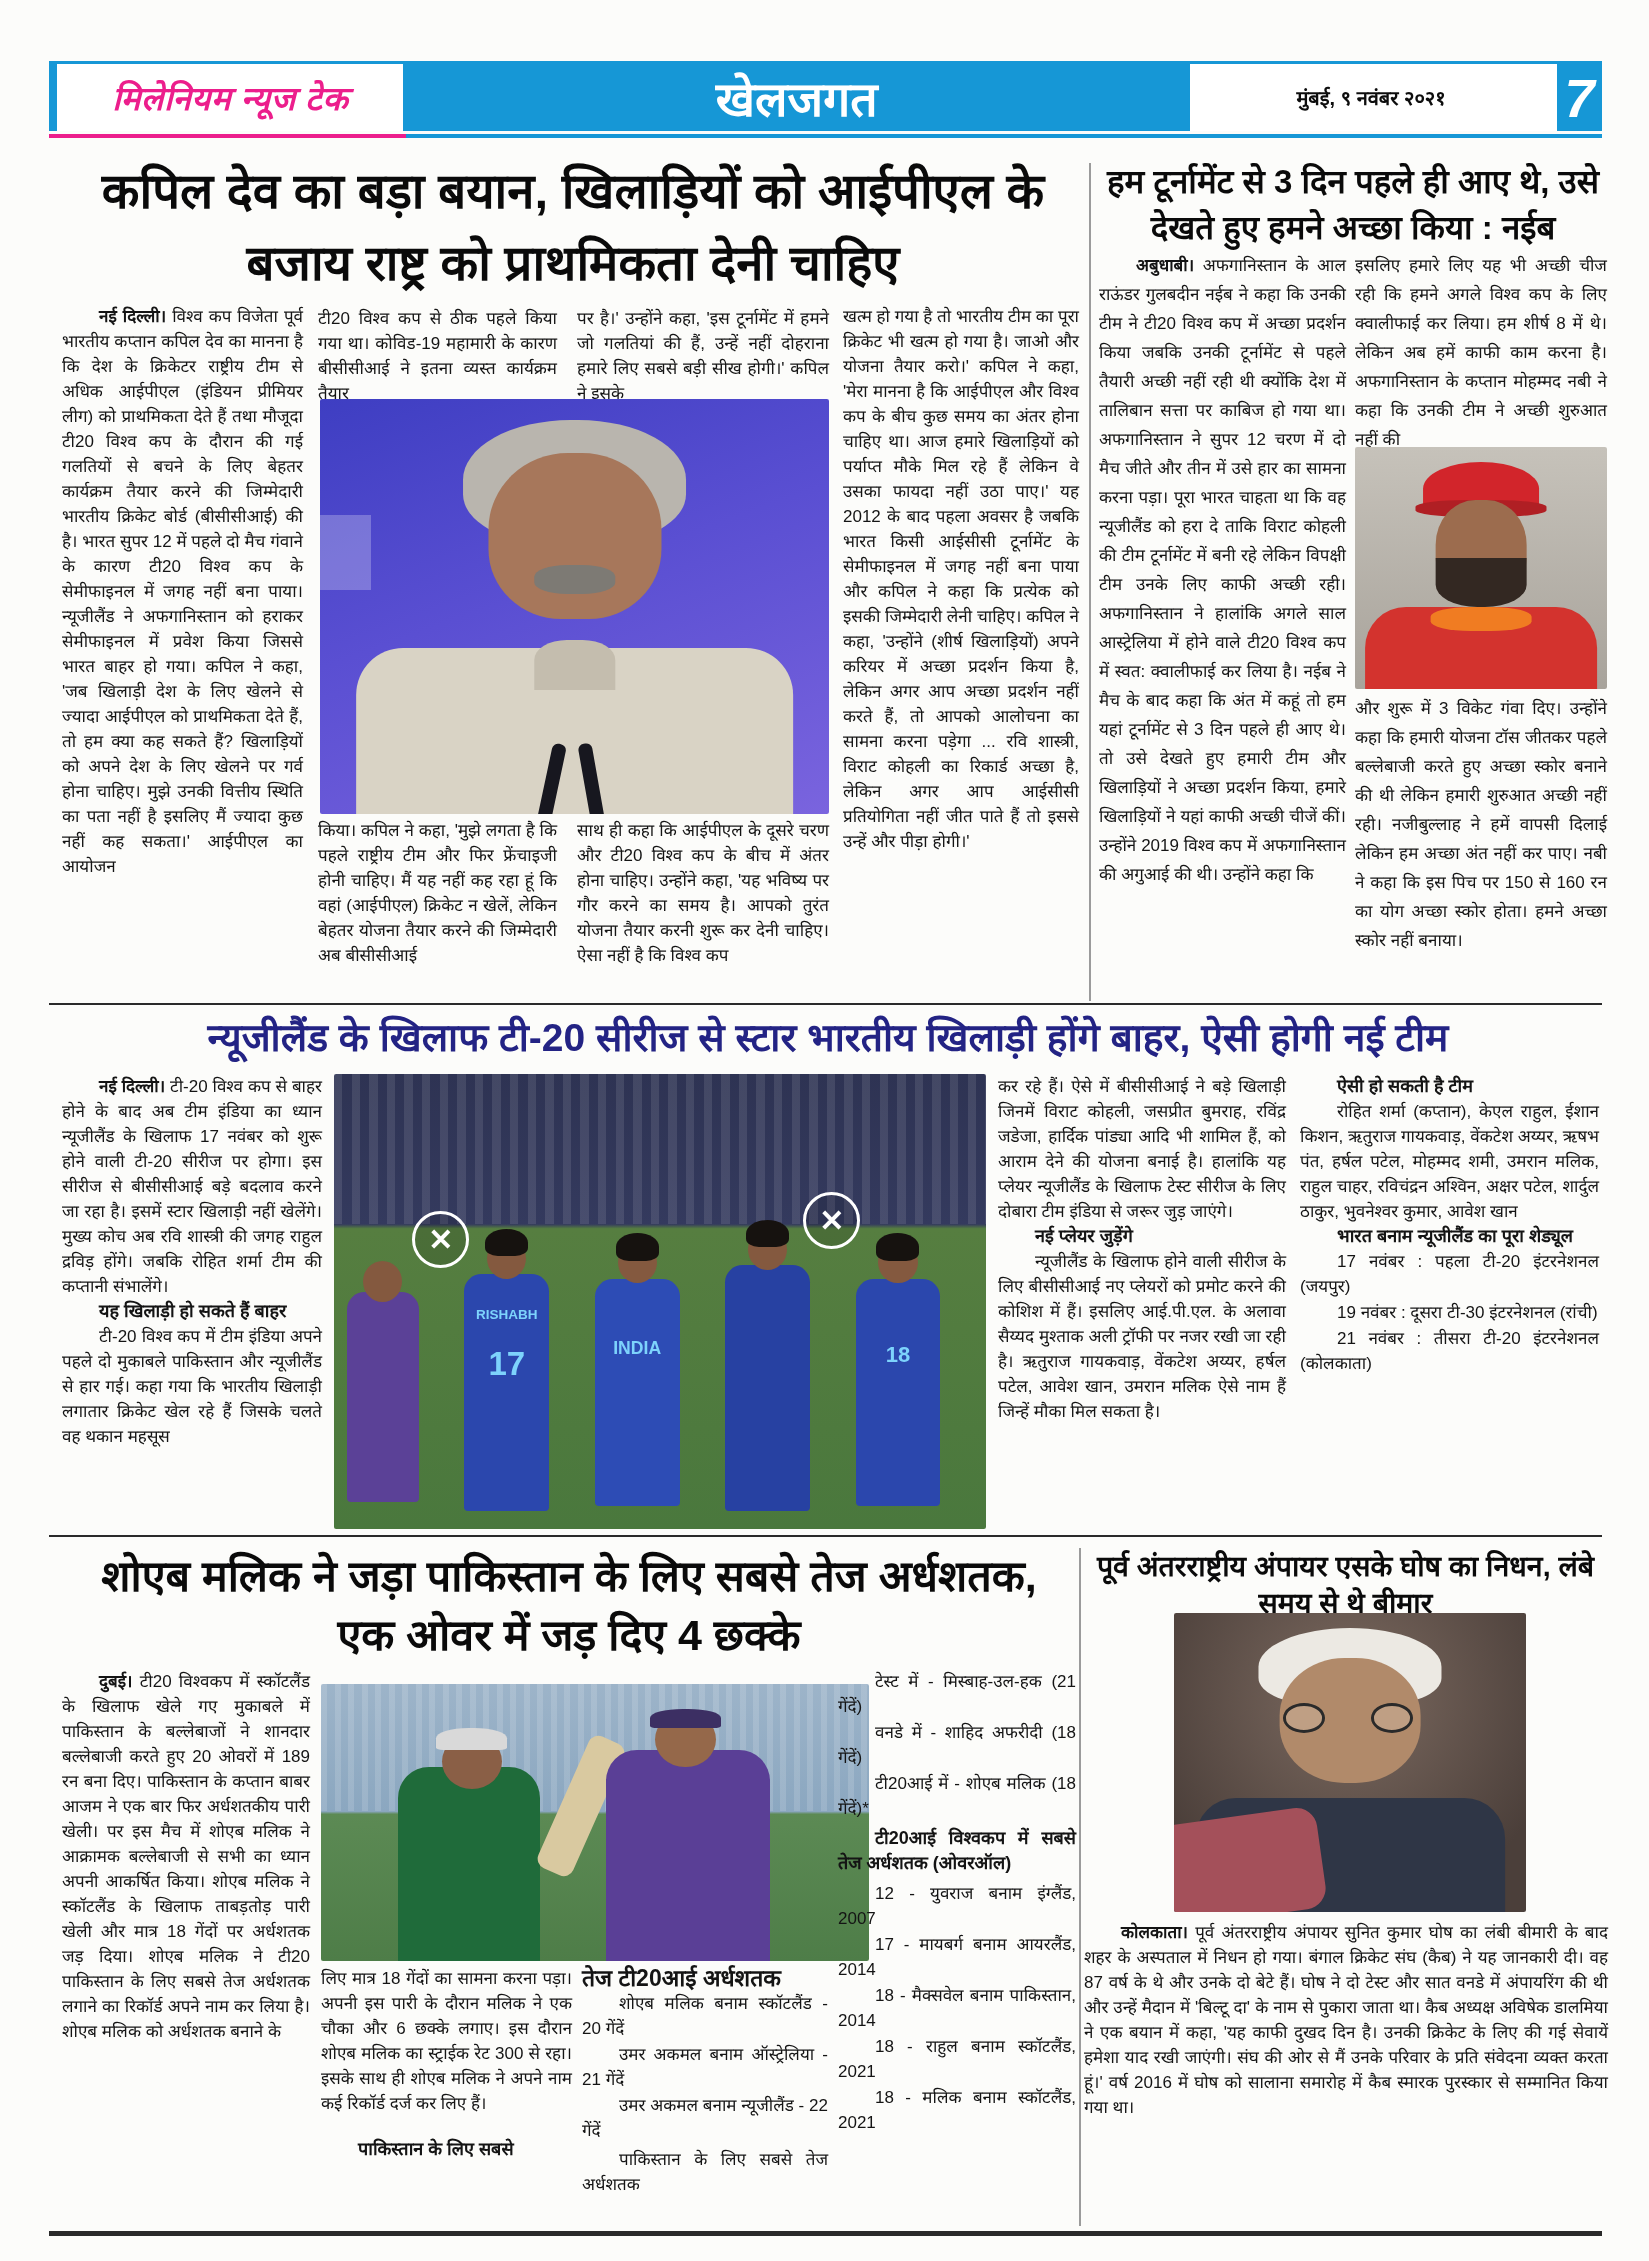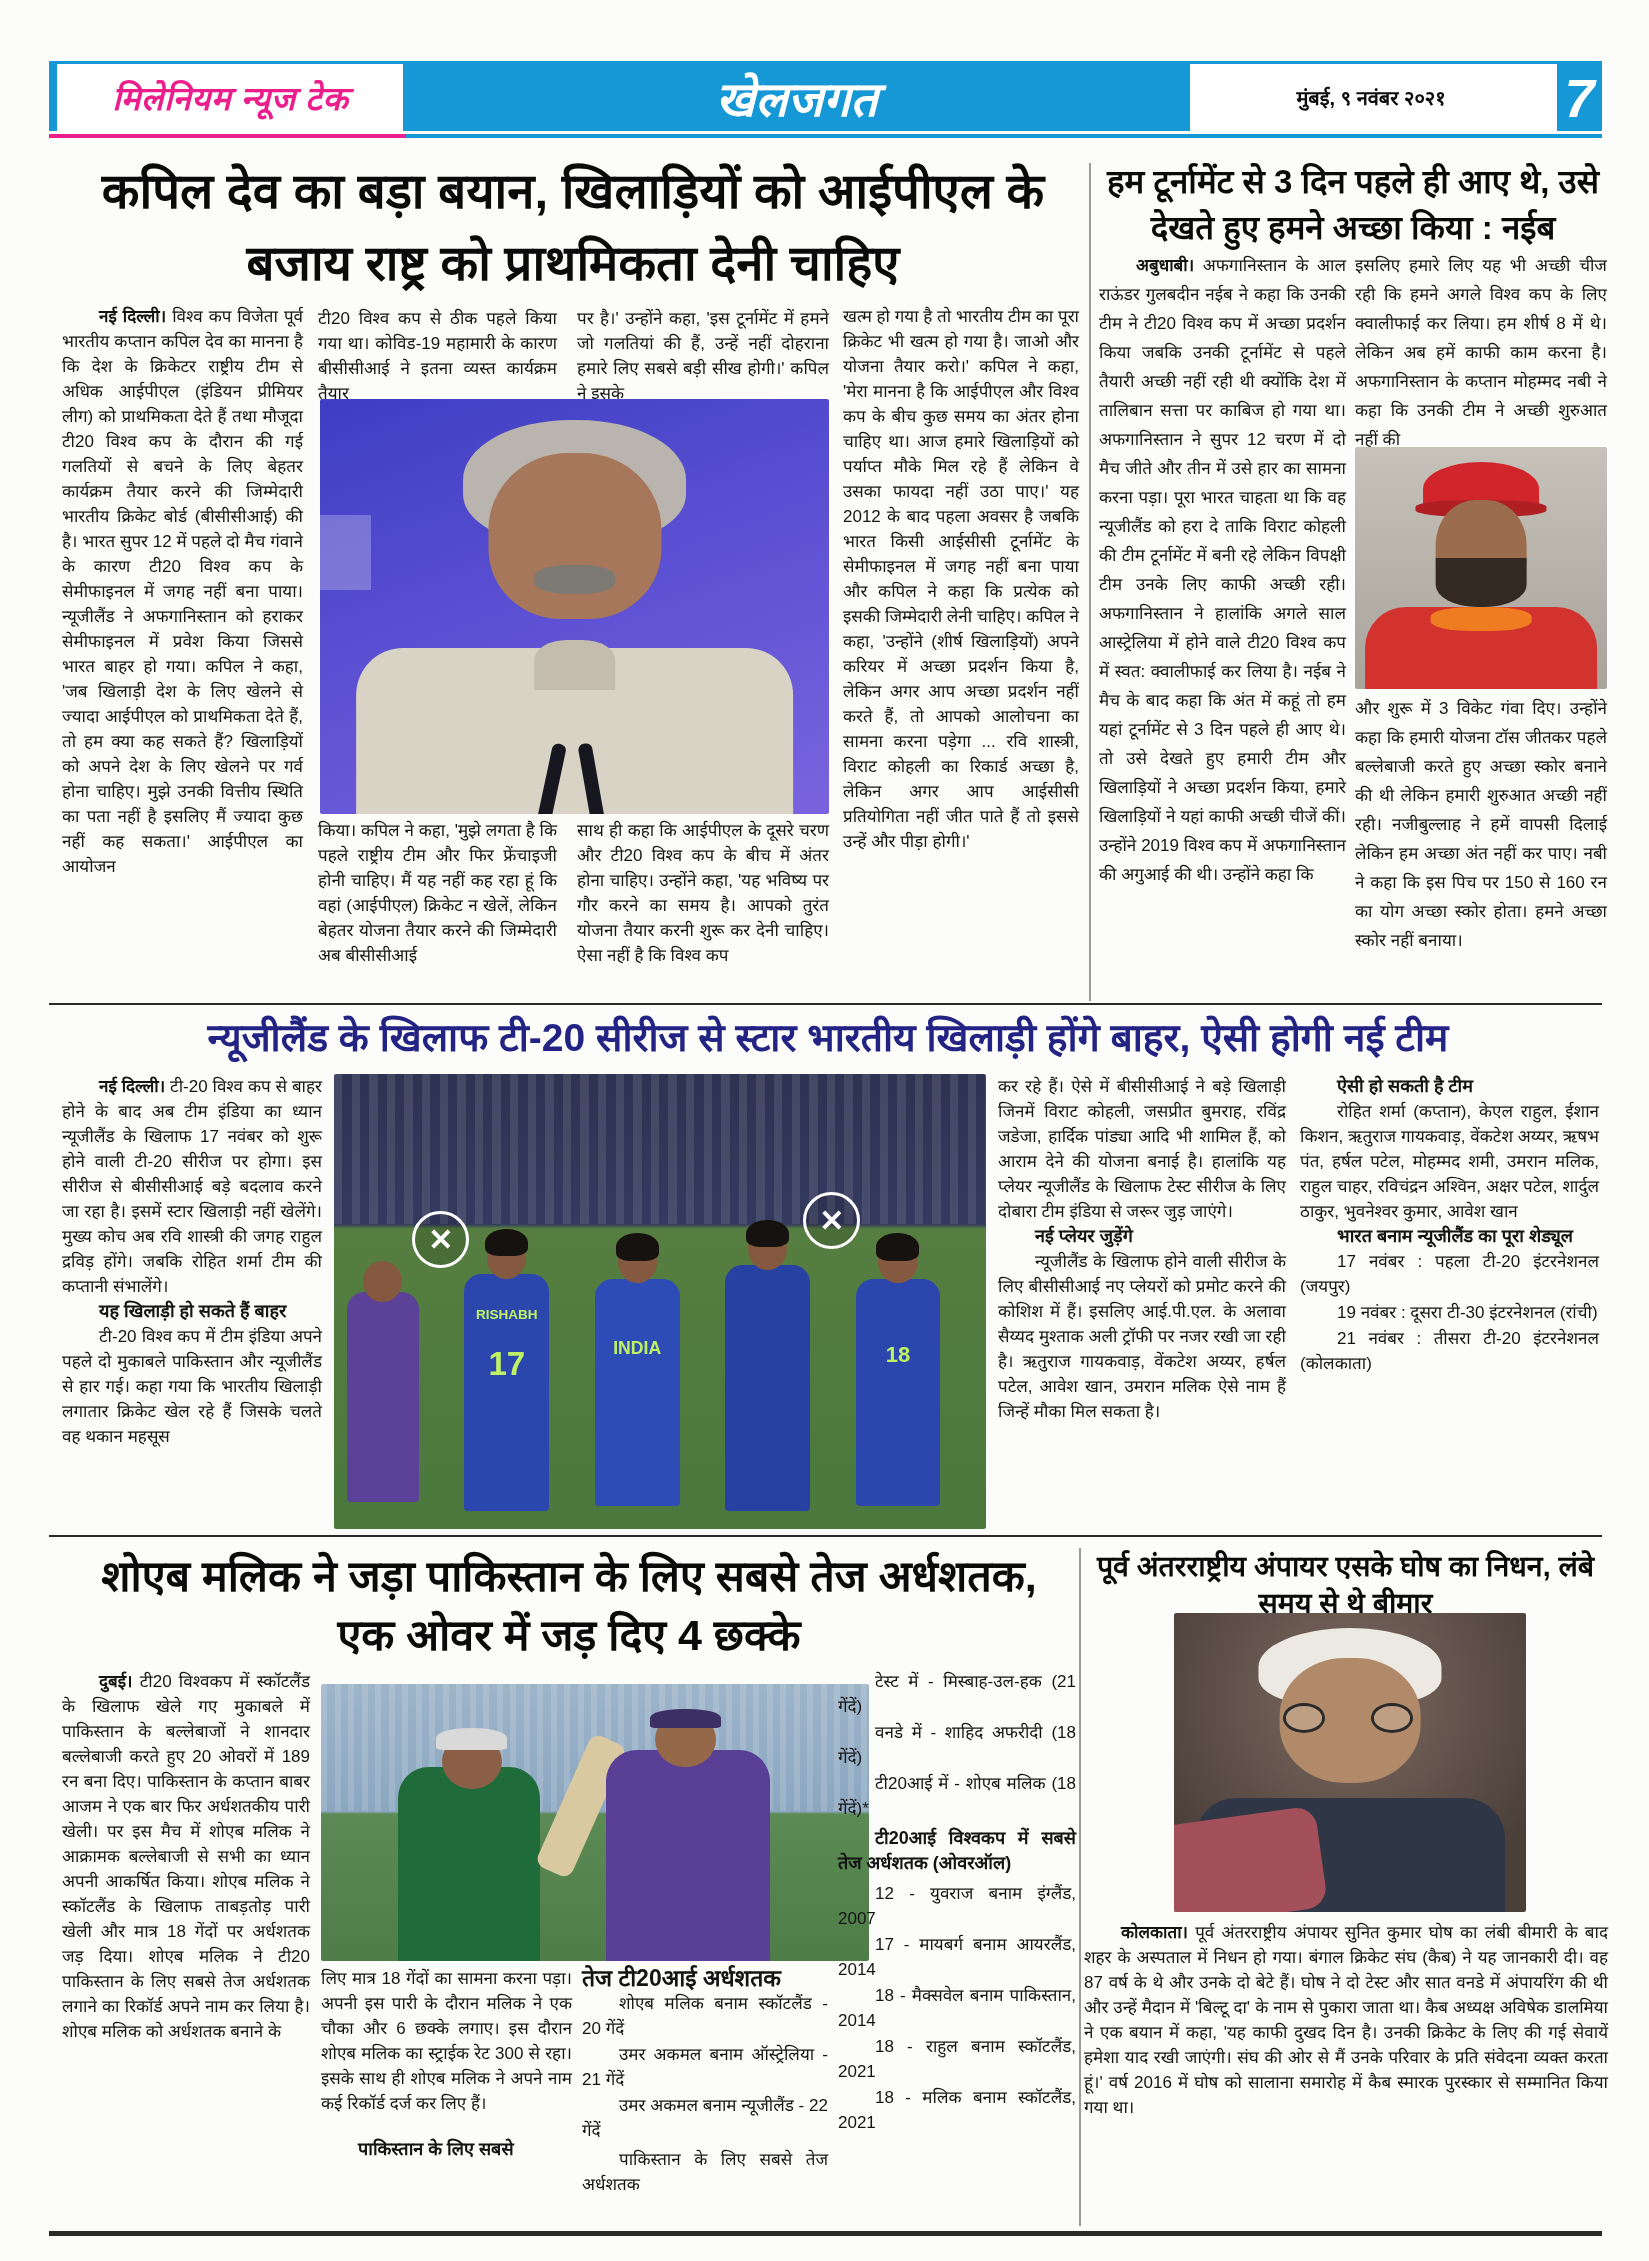--- a/index.html
+++ b/index.html
@@ -7,21 +7,21 @@
   body{font-family:"Liberation Sans", sans-serif;}
   .page{position:relative;width:1650px;height:2261px;background:#fcfcfa;color:#121212;margin:0 auto;overflow:hidden;}
   .abs{position:absolute;}
 
   
   .hdr{position:absolute;left:49px;top:61px;width:1553px;height:70px;display:flex;align-items:stretch;border-top:3.1px solid #1697d6;}
   .hdr-bar{width:8.3px;background:#1697d6;}
   .hdr-brand{width:346px;background:#ffffff;display:flex;align-items:center;justify-content:center;}
   .hdr-brand span{color:#ec1e8c;font-weight:bold;font-style:italic;font-size:33px;letter-spacing:0.5px;}
   .hdr-band{flex:1;background:#1697d6;display:flex;align-items:center;justify-content:center;}
-  .hdr-band span{color:#ffffff;font-weight:bold;font-style:italic;font-size:48px;}
+  .hdr-band span{color:#ffffff;font-weight:bold;font-size:48px;}
   .hdr-date{width:362px;background:#ffffff;display:flex;align-items:center;justify-content:center;}
   .hdr-date span{color:#0d0d0d;font-weight:bold;font-size:20px;}
   .hdr-page{width:50px;background:#1697d6;display:flex;align-items:center;justify-content:center;border-left:5.2px solid #ffffff;}
   .hdr-page span{color:#fff;font-weight:bold;font-size:54px;font-style:italic;}
   .hdr-rule-pink{position:absolute;left:49px;top:134px;width:357px;height:4.1px;background:#ec1e8c;}
   .hdr-rule-blue{position:absolute;left:406px;top:134px;width:1196px;height:4.1px;background:#1697d6;}
 
   
   .bt{font-size:17px;line-height:25px;text-align:justify;color:#141414;}
   .bt-lg{font-size:17px;line-height:29px;text-align:justify;color:#141414;}
@@ -80,21 +80,21 @@
   .ph-naib .face{left:50%;top:22%;width:36%;height:42%;transform:translateX(-50%);background:#9c6c4e;border-radius:44%;}
   .ph-naib .beard{left:50%;top:46%;width:36%;height:20%;transform:translateX(-50%);background:#332822;border-radius:0 0 46% 46%;}
   .ph-naib .jersey{left:50%;bottom:-2%;width:92%;height:36%;transform:translateX(-50%);background:#d3332e;border-radius:41px 41px 0 0;}
   .ph-naib .trim{left:50%;bottom:24%;width:40%;height:10%;transform:translateX(-50%);background:#f07c22;border-radius:40%;}
 
   .ph-team{left:334px;top:1074px;width:652px;height:455px;background:linear-gradient(#2e3353 0%,#343a5e 33%,#567e40 34%,#4a783d 100%);}
   .ph-team .crowd{left:0;top:0;width:100%;height:33%;background:repeating-linear-gradient(90deg,rgba(255,255,255,.10) 0 8.3px,rgba(0,0,0,0) 8.3px 17.6px);}
   .ph-team .head{background:#84593f;border-radius:50%;}
   .ph-team .hair{background:#16120f;border-radius:50% 50% 30% 30%;}
   .ph-team .torso{border-radius:17.6px 17.6px 4.1px 4.1px;}
-  .ph-team .jl{color:#bef264;font-weight:bold;text-align:center;width:100%;position:absolute;}
+  .ph-team .jl{color:#7dd3fc;font-weight:bold;text-align:center;width:100%;position:absolute;}
   .xmark{display:flex;align-items:center;justify-content:center;border:3.6px solid #fff;border-radius:50%;color:#fff;font-size:30px;font-weight:bold;background:rgba(0,0,0,.12);}
 
   .ph-malik{left:321px;top:1684px;width:548px;height:277px;background:linear-gradient(#9db4c9 0%,#8ba7c0 46%,#5c8a54 47%,#4e7d48 100%);}
   .ph-malik .crowd{left:0;top:0;width:100%;height:46%;background:repeating-linear-gradient(90deg,rgba(255,255,255,.14) 0 6.2px,rgba(0,0,0,0) 6.2px 13.5px);}
   .ph-malik .p1{left:14%;bottom:-4%;width:26%;height:74%;background:#1f6b3a;border-radius:31px 31px 0 0;}
   .ph-malik .h1{left:22%;bottom:62%;width:11%;height:20%;background:#8a5f46;border-radius:50%;}
   .ph-malik .c1{left:21%;bottom:76%;width:13%;height:8%;background:#d9d9d9;border-radius:46% 46% 10% 10%;}
   .ph-malik .p2{left:52%;bottom:-4%;width:30%;height:80%;background:#5a3f96;border-radius:31px 31px 0 0;}
   .ph-malik .h2{left:61%;bottom:70%;width:11%;height:20%;background:#95684a;border-radius:50%;}
   .ph-malik .c2{left:60%;bottom:84%;width:13%;height:7%;background:#3c2f63;border-radius:46% 46% 10% 10%;}

